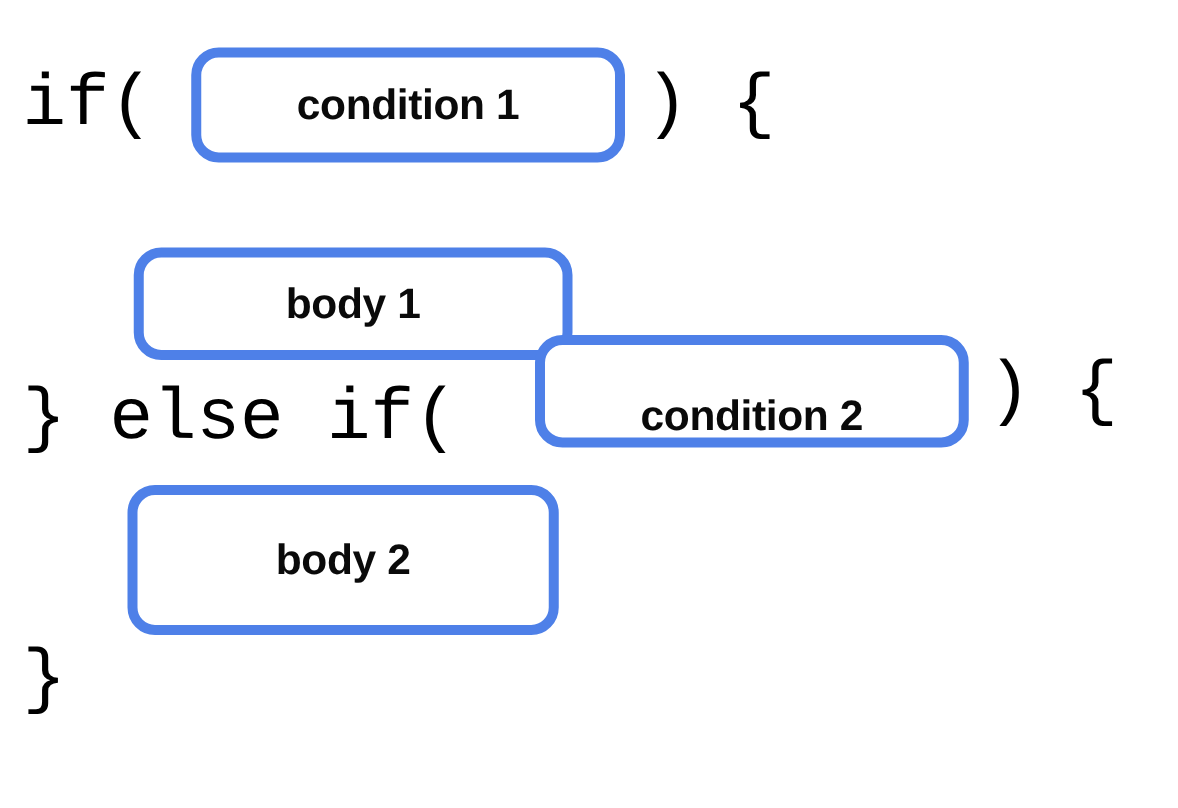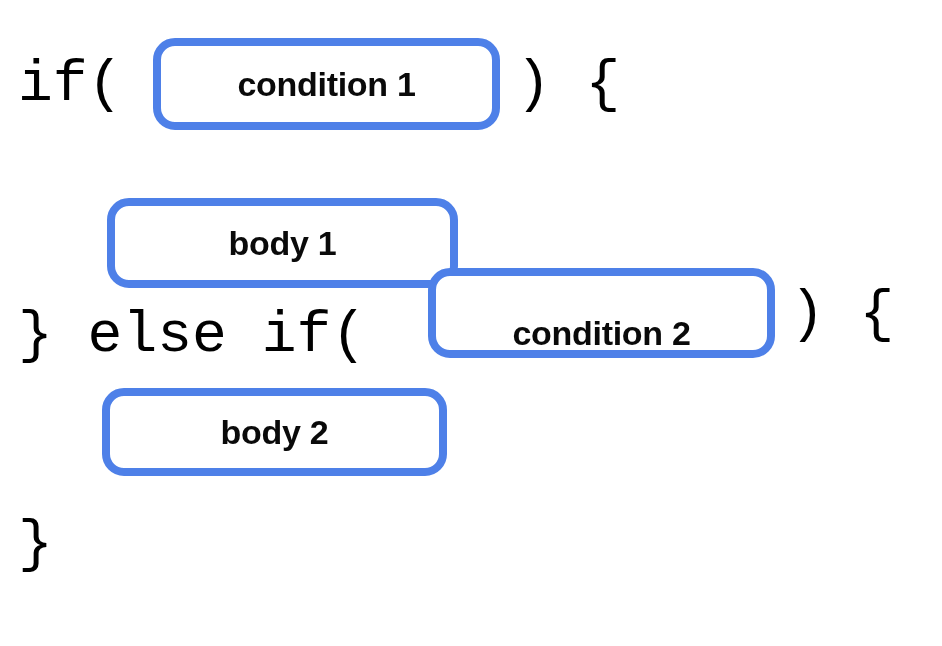--- a/index.html
+++ b/index.html
@@ -56,21 +56,21 @@
   #line1-prefix  { left: 18px;  top: 56px;  }
   #line1-suffix  { left: 516px; top: 56px;  }
 
   #slot-condition-1 { left: 153px; top: 38px;  width: 347px; height: 92px; }
   #slot-body-1      { left: 107px; top: 162px; width: 351px; height: 90px; margin-top: 36px; }
 
   #line3-prefix  { left: 18px;  top: 286px; margin-top: 21px; }
   #line3-suffix  { left: 790px; top: 286px; }
 
   #slot-condition-2 { left: 428px; top: 268px; width: 347px; height: 90px; align-items: flex-end; }
-  #slot-body-2      { left: 102px; top: 388px; width: 345px; height: 88px; }
+  #slot-body-2      { left: 102px; top: 388px; width: 345px; height: 120px; }
 
   #line5-prefix  { left: 18px;  top: 516px; }
 </style>
 </head>
 <body>
 
 <div id="canvas">
 
   <span class="code" id="line1-prefix">if(</span>
 

